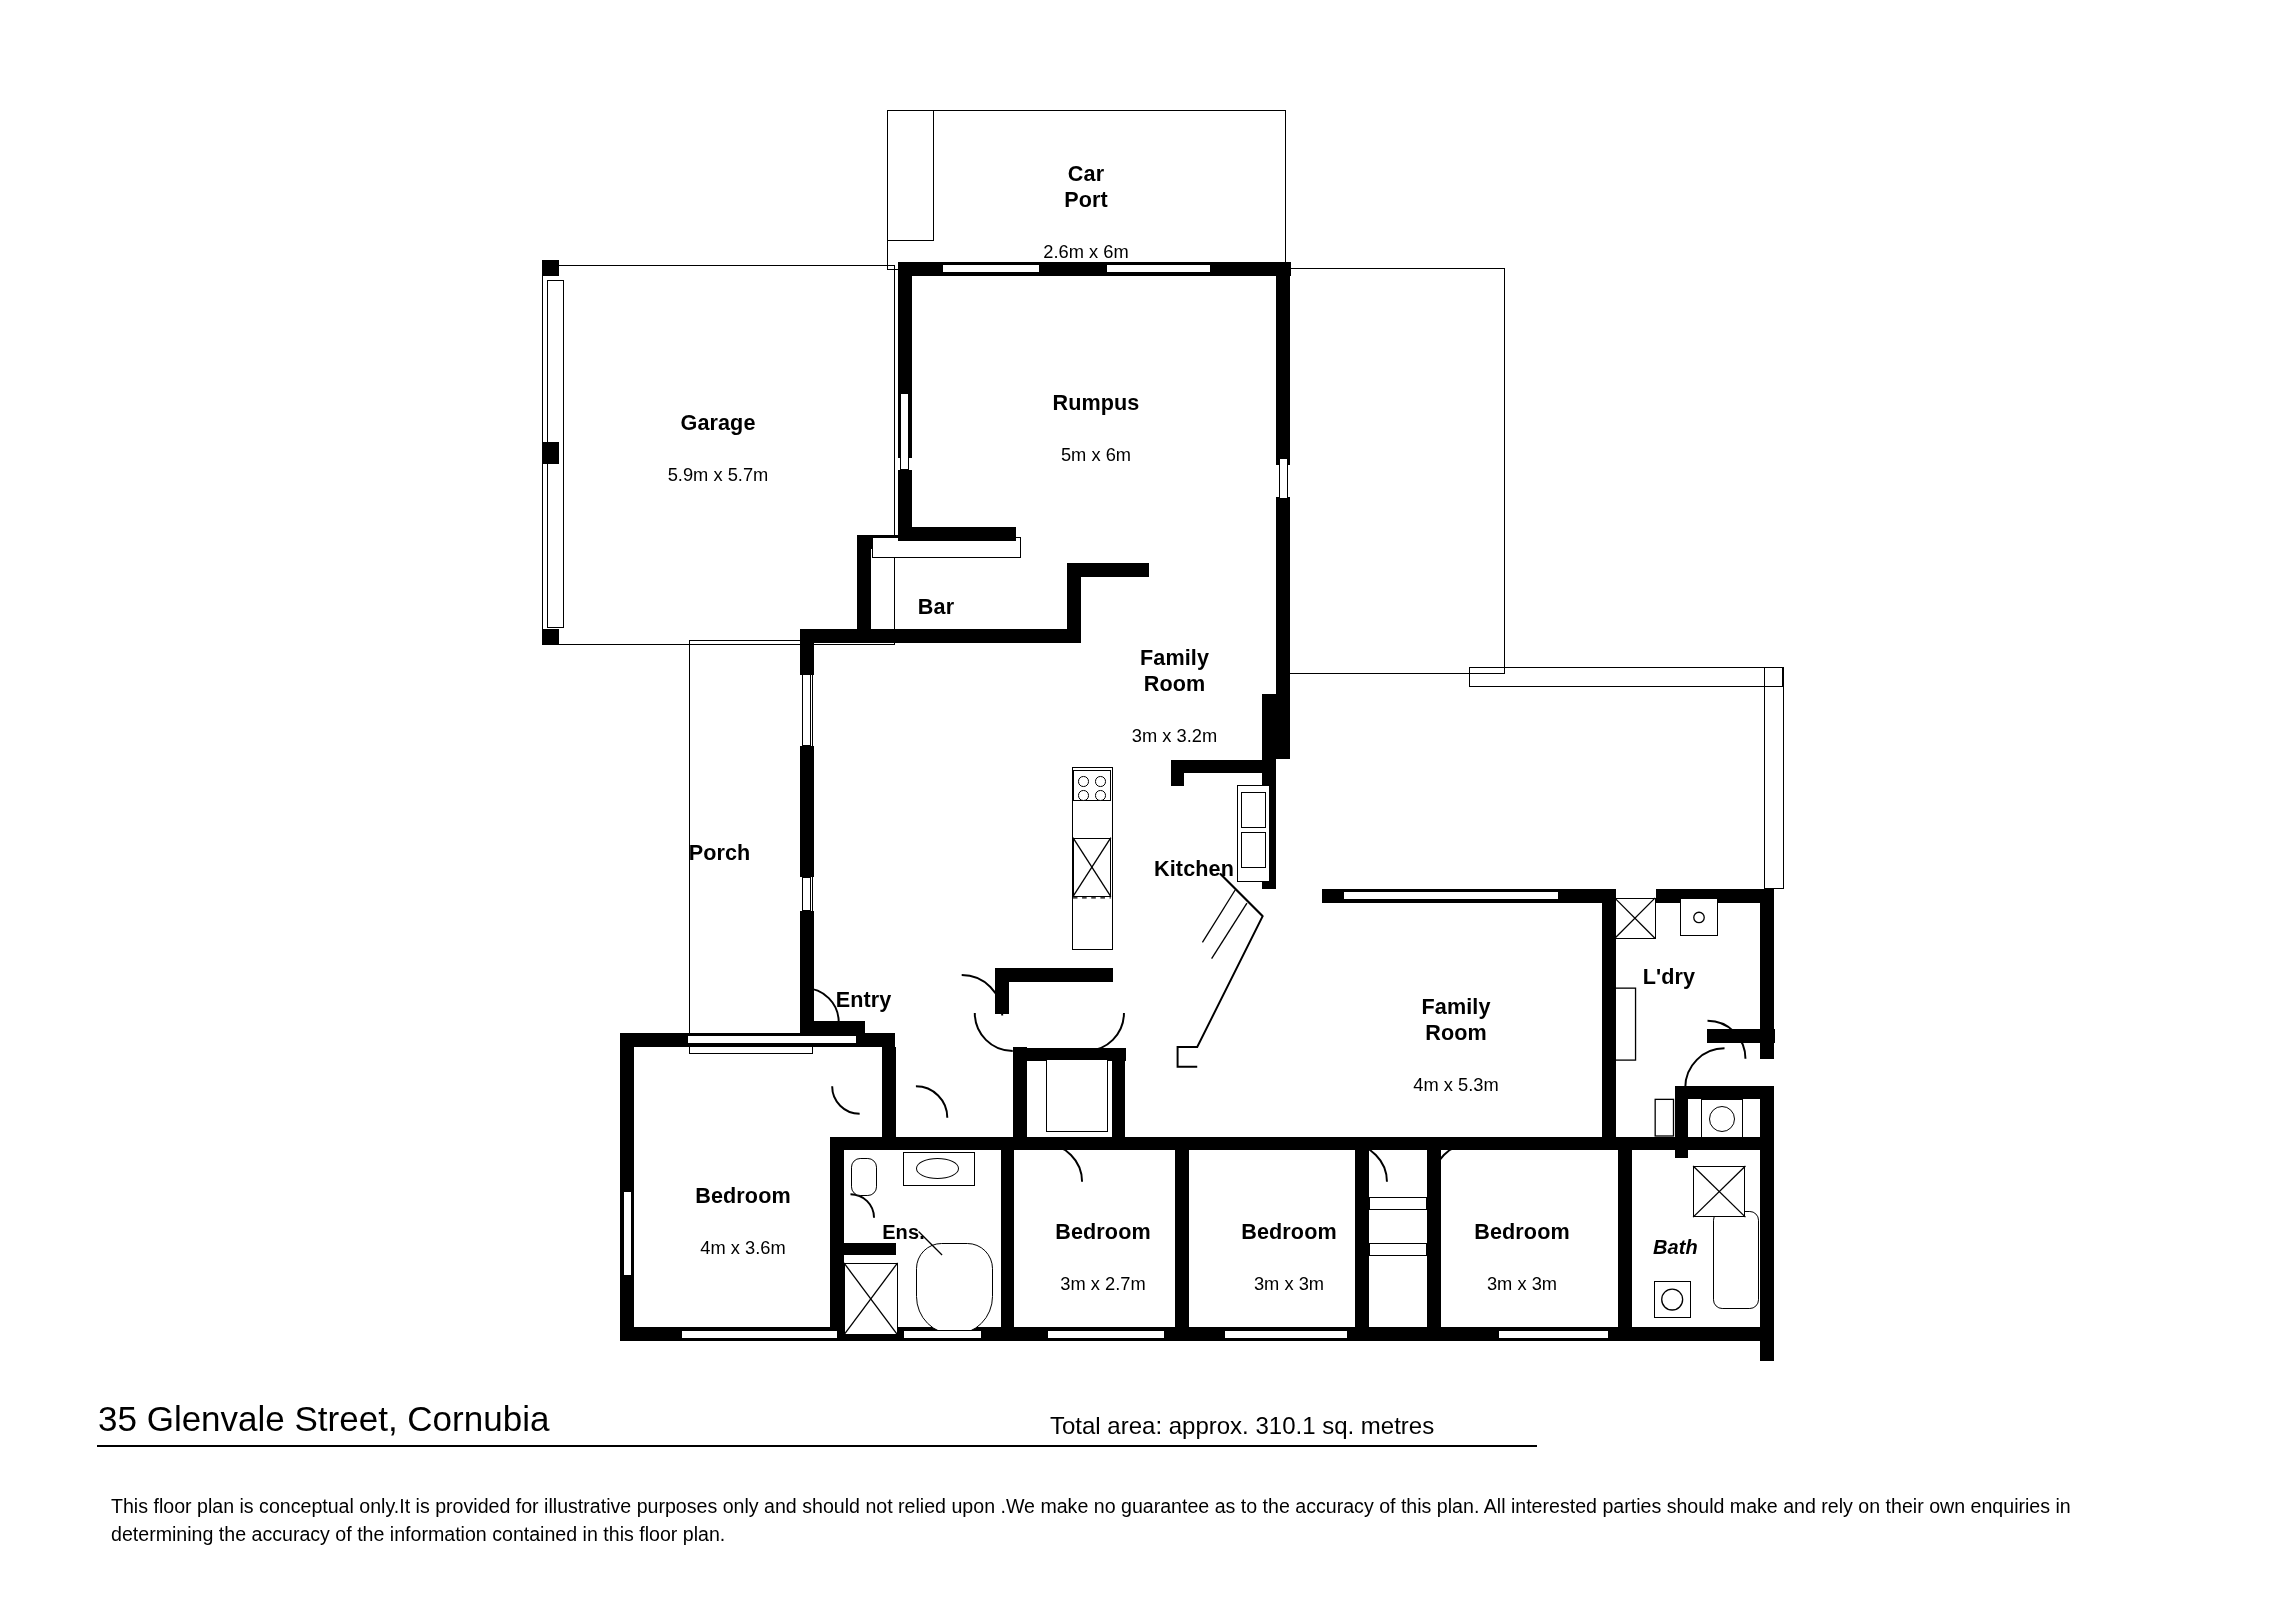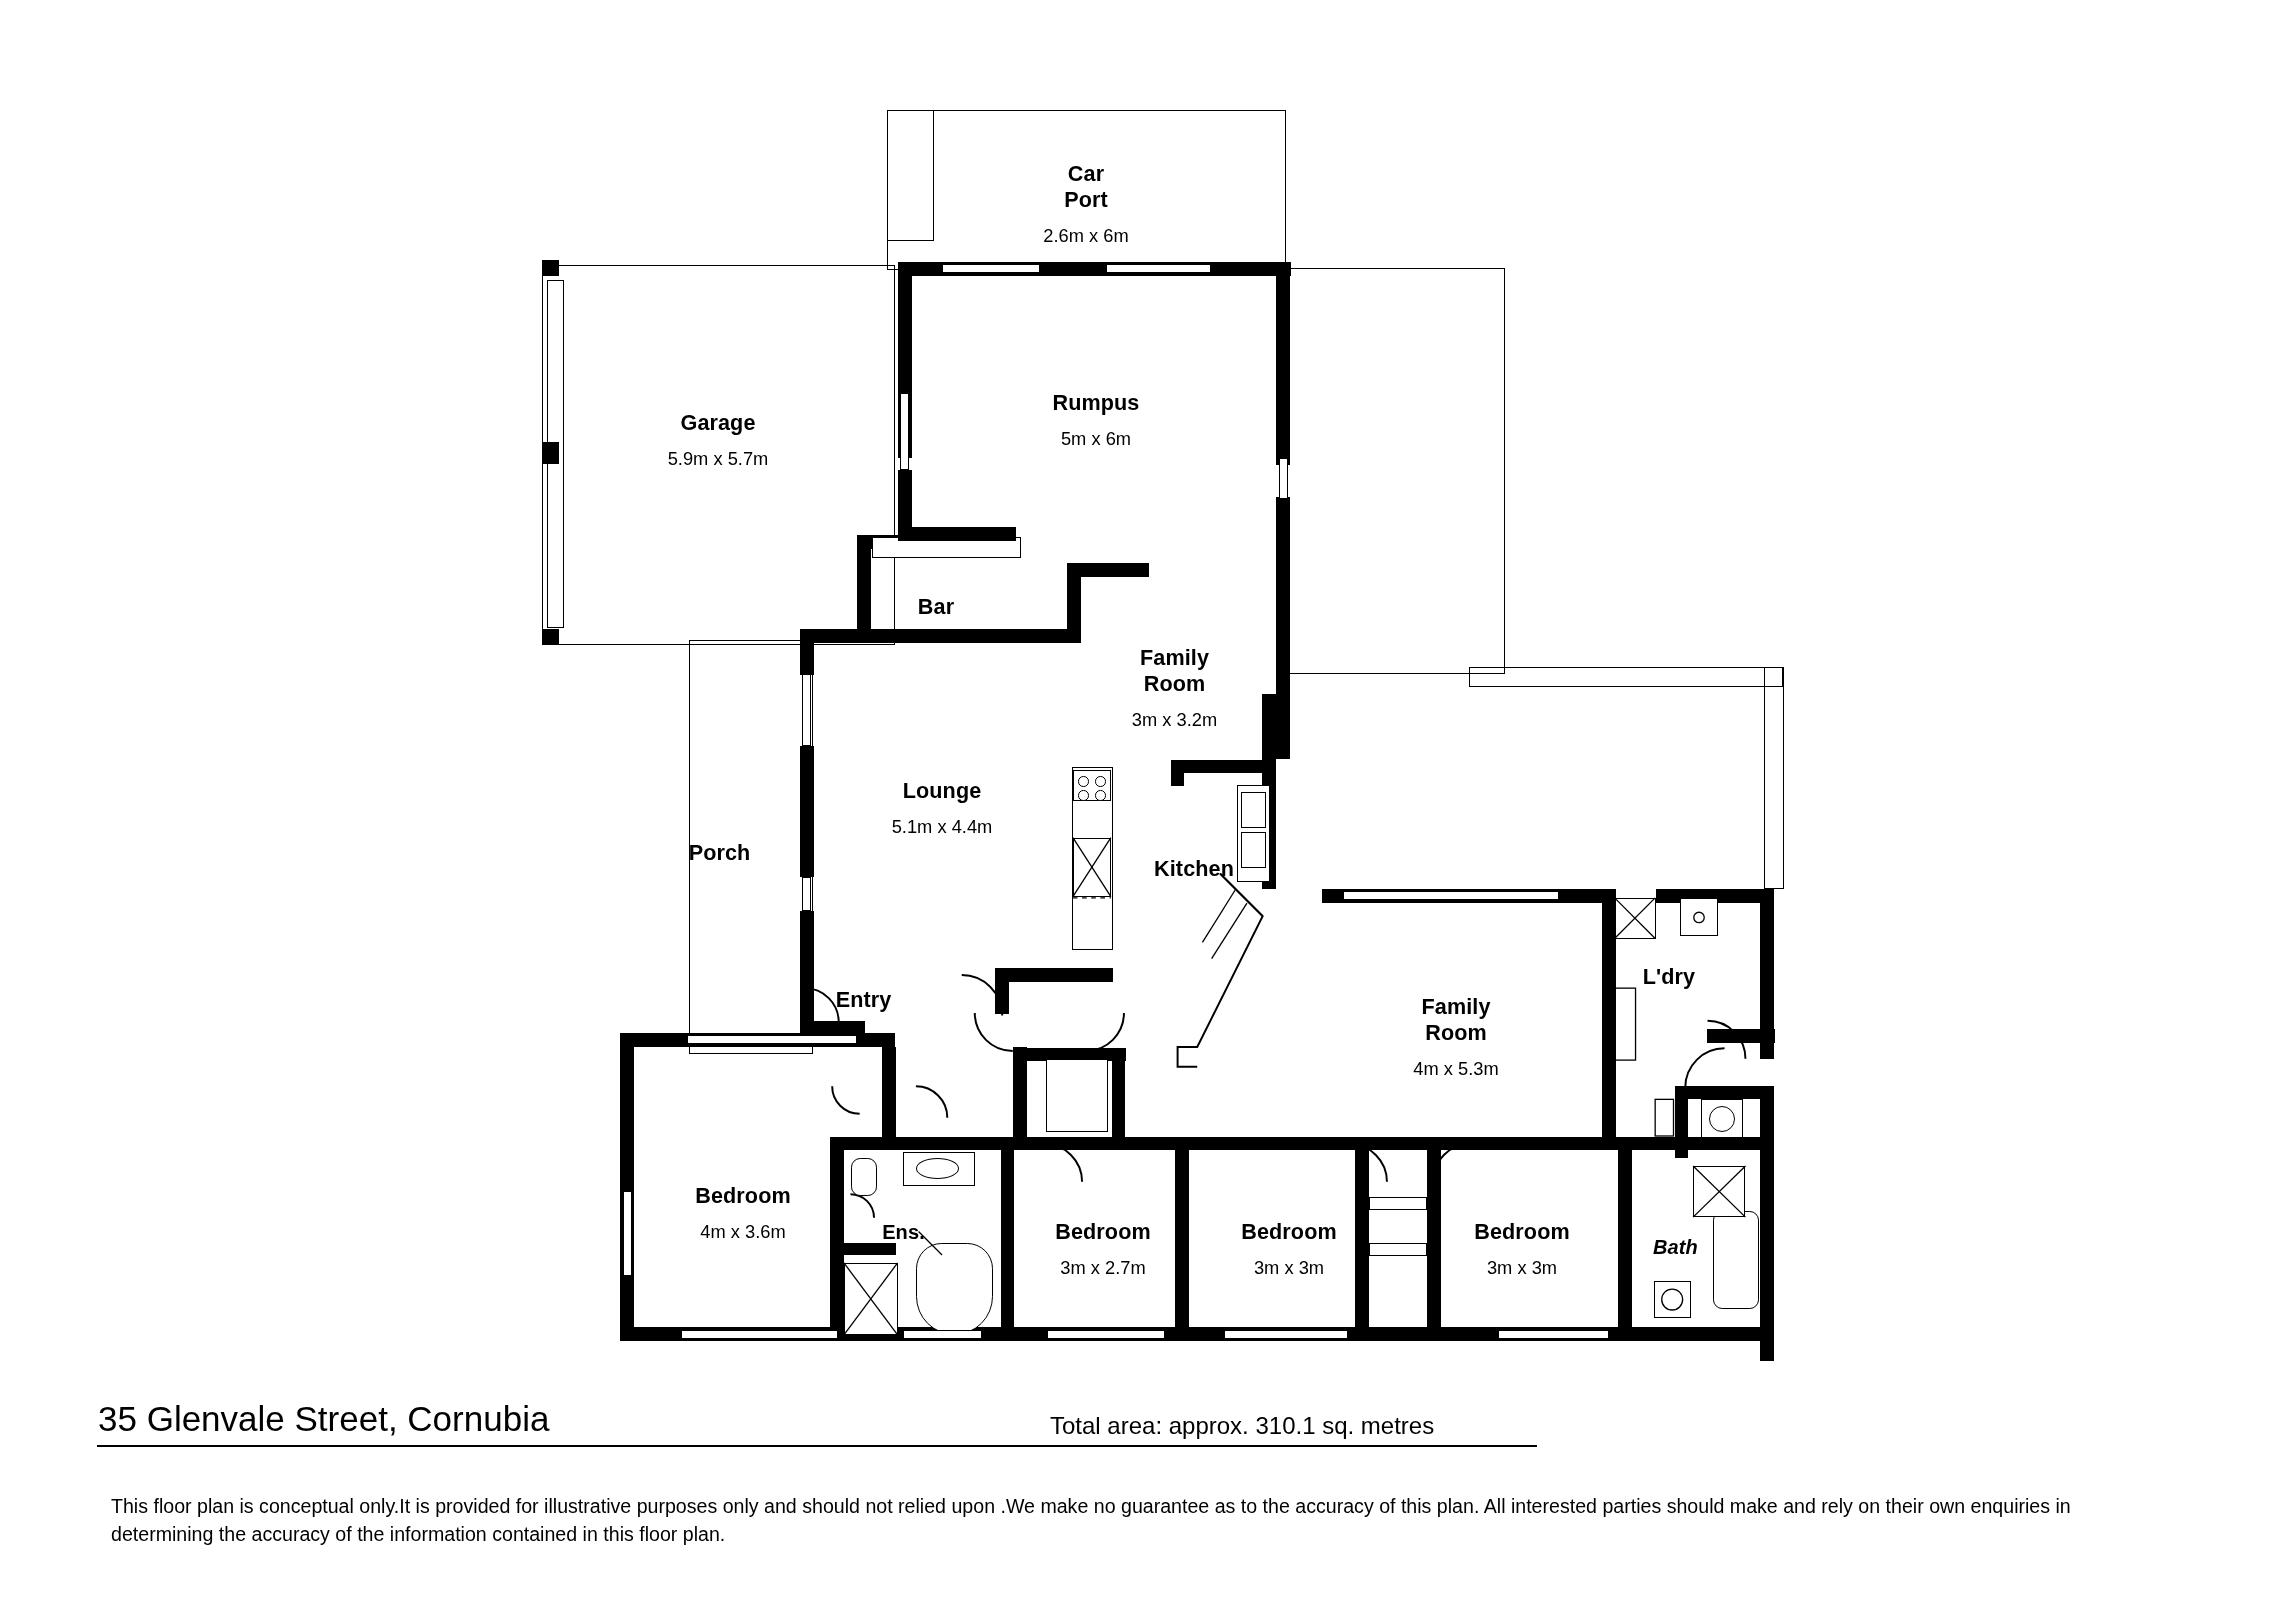--- a/index.html
+++ b/index.html
@@ -49,21 +49,21 @@
   .room-label .name {
     font-weight: bold;
     font-size: 21.6px;
     display: block;
     letter-spacing: 0.1px;
   }
   .room-label .dims {
     font-weight: normal;
     font-size: 18.3px;
     display: block;
-    margin-top: 0;
+    margin-top: 16px;
   }
   .room-label.small .name { font-size: 20px; }
 
   
   #footer {
     position: absolute;
     left: 0;
     top: 1368px;
     width: 2295px;
   }
@@ -312,24 +312,20 @@
     <span class="name">Bar</span>
     <span class="dims"></span>
   </div>
 
   <div class="room-label" style="left:1086px; top:633px; width:177px;">
     <span class="name">Family
 Room</span>
     <span class="dims">3m x 3.2m</span>
   </div>
 
-  <div class="room-label" style="left:844px; top:766px; width:196px;">
-    <span class="name">Lounge</span>
-    <span class="dims">5.1m x 4.4m</span>
-  </div>
 
   <div class="room-label" style="left:1112px; top:844px; width:164px;">
     <span class="name">Kitchen</span>
     <span class="dims"></span>
   </div>
 
   <div class="room-label" style="left:654px; top:828px; width:131px;">
     <span class="name">Porch</span>
     <span class="dims"></span>
   </div>

